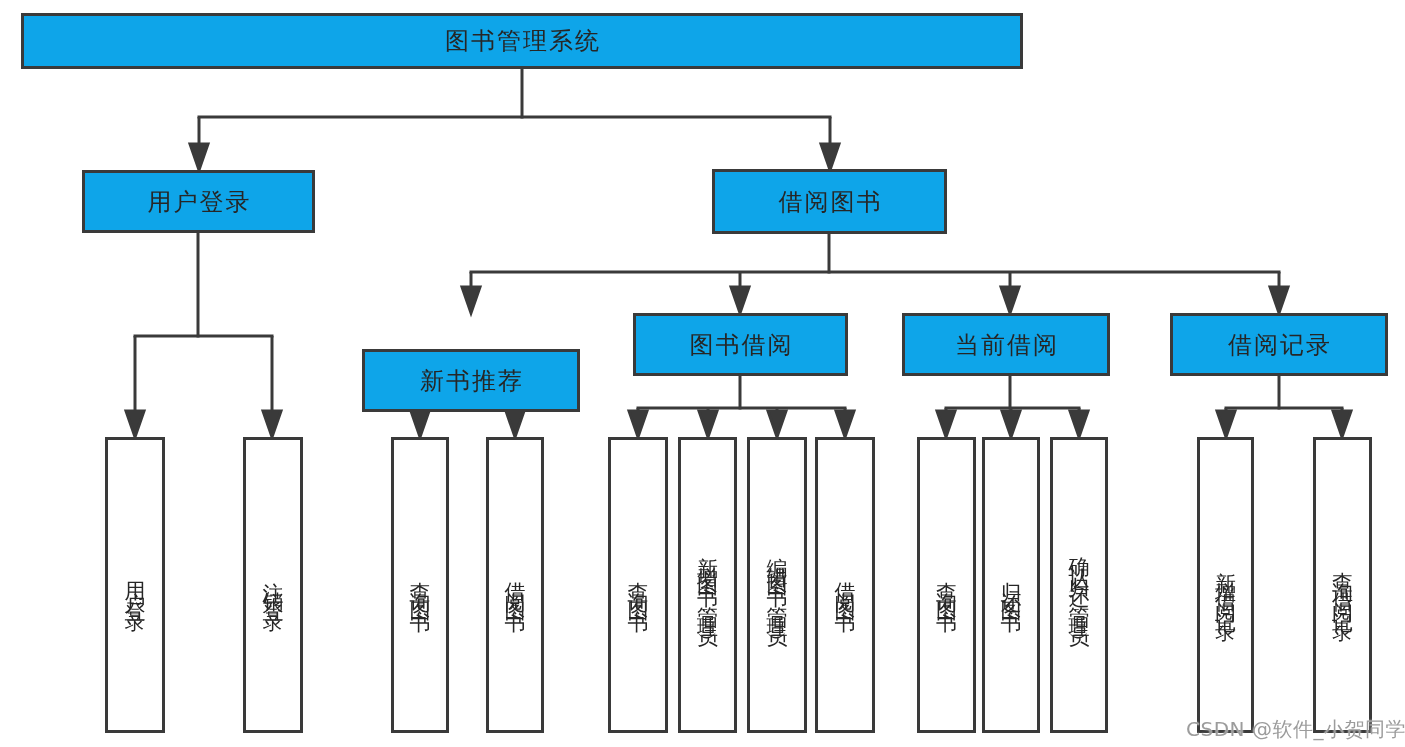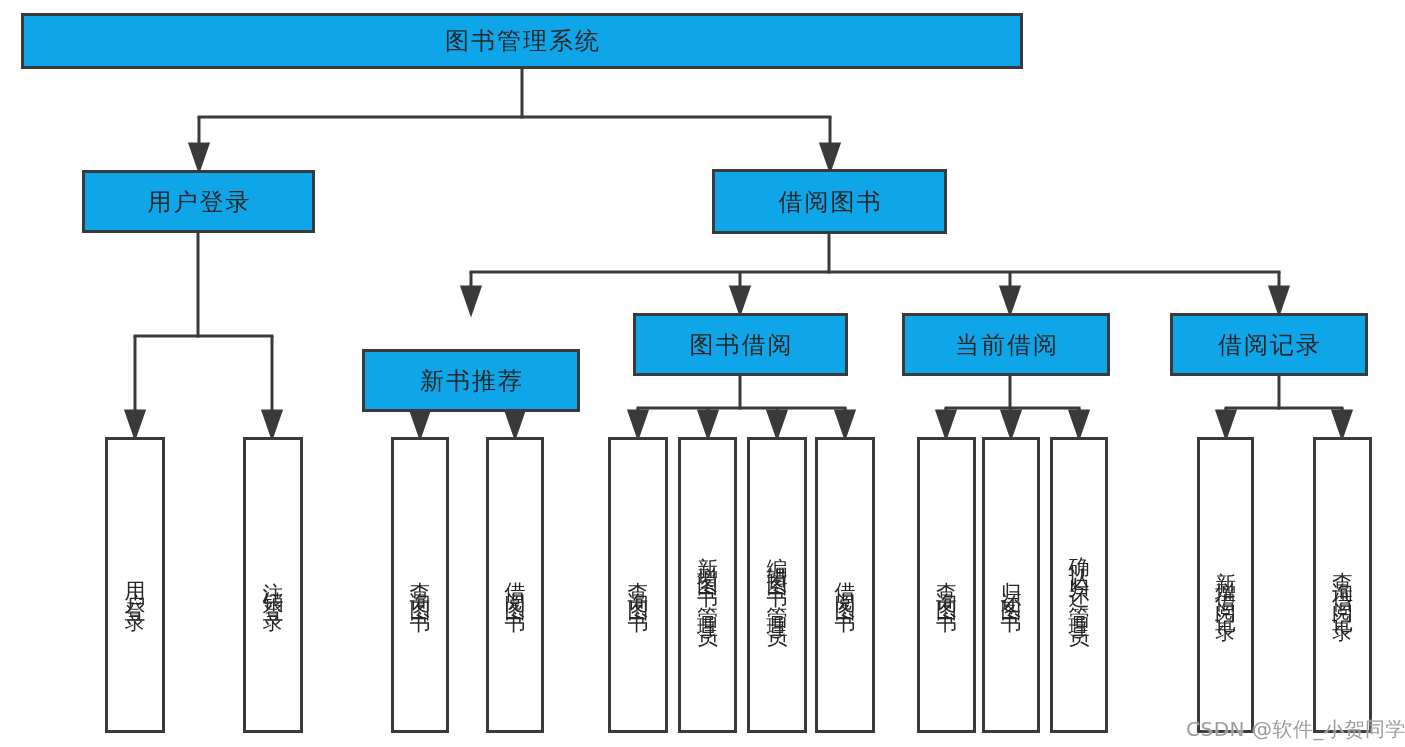--- a/index.html
+++ b/index.html
@@ -144,21 +144,21 @@
   </svg>
 
   <div class="hnode" style="left:21px; top:13px; width:1002px; height:56px;">图书管理系统</div>
 
   <div class="hnode" style="left:82px; top:170px; width:233px; height:63px;">用户登录</div>
   <div class="hnode" style="left:712px; top:169px; width:235px; height:65px;">借阅图书</div>
 
   <div class="hnode" style="left:362px; top:313px; width:218px; height:63px;margin-top:36px;">新书推荐</div>
   <div class="hnode" style="left:633px; top:313px; width:215px; height:63px;">图书借阅</div>
   <div class="hnode" style="left:902px; top:313px; width:208px; height:63px;">当前借阅</div>
-  <div class="hnode" style="left:1170px; top:313px; width:198px; height:63px;">借阅记录</div>
+  <div class="hnode" style="left:1170px; top:313px; width:218px; height:63px;">借阅记录</div>
 
   <div class="vnode" style="left:105px; width:60px;">用户登录</div>
   <div class="vnode" style="left:243px; width:60px;">注销登录</div>
 
   <div class="vnode" style="left:391px; width:58px;">查询图书</div>
   <div class="vnode" style="left:486px; width:58px;">借阅图书</div>
 
   <div class="vnode" style="left:608px; width:60px;">查询图书</div>
   <div class="vnode" style="left:678px; width:59px;">新增图书（管理员）</div>
   <div class="vnode" style="left:747px; width:60px;">编辑图书（管理员）</div>

